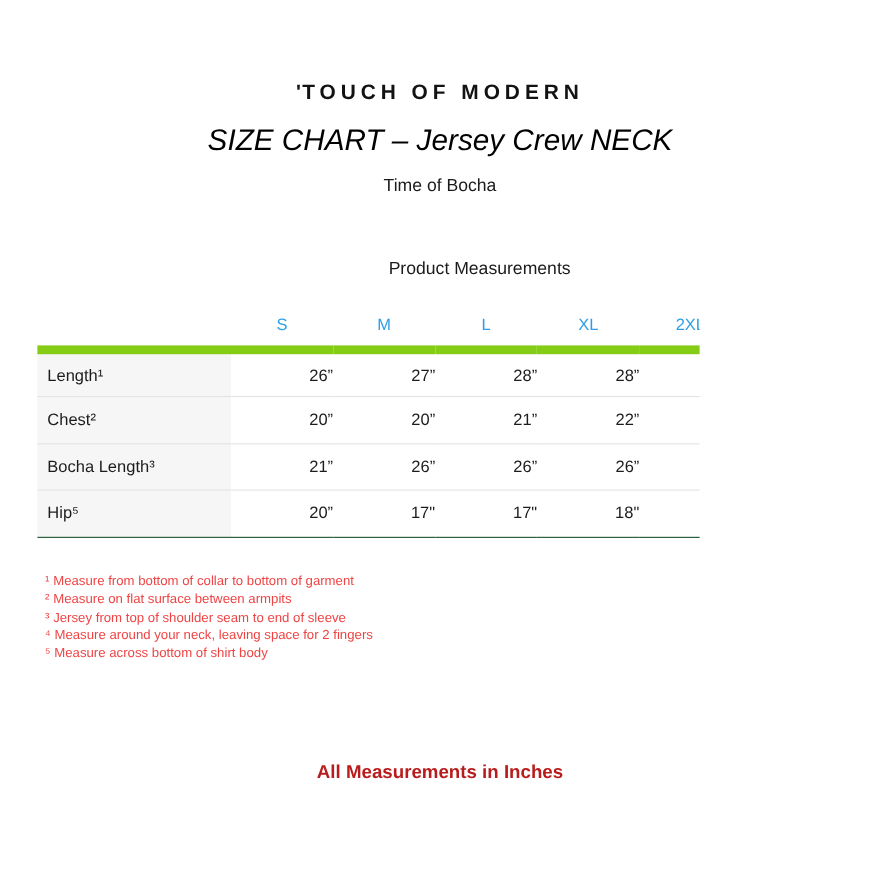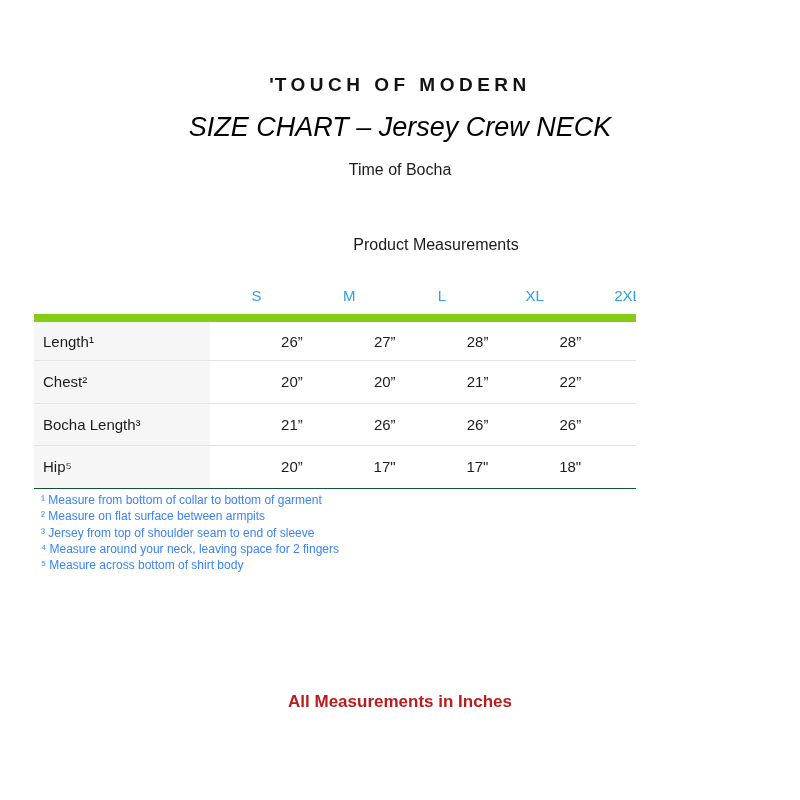--- a/index.html
+++ b/index.html
@@ -75,24 +75,24 @@
     text-align: left;
     padding-left: 9px;
   }
   table.size-table tbody tr { border-top: 1px solid #e3e3e3; }
   table.size-table tbody tr:first-child { border-top: 8px solid #84cc16; }
   table.size-table tbody tr:last-child { border-bottom: 1px solid #14532d; }
 
   .footnotes {
     position: absolute;
     left: 41px;
-    top: 492px;
+    top: 520px;
     font-size: 12px;
     line-height: 16.3px;
-    color: #3b82f6;
+    color: #ef4444;
     list-style: none;
   }
 
   .bottom-note {
     top: 692px;
     font-size: 17px;
     font-weight: 600;
     color: #b91c1c;
   }
 </style>

